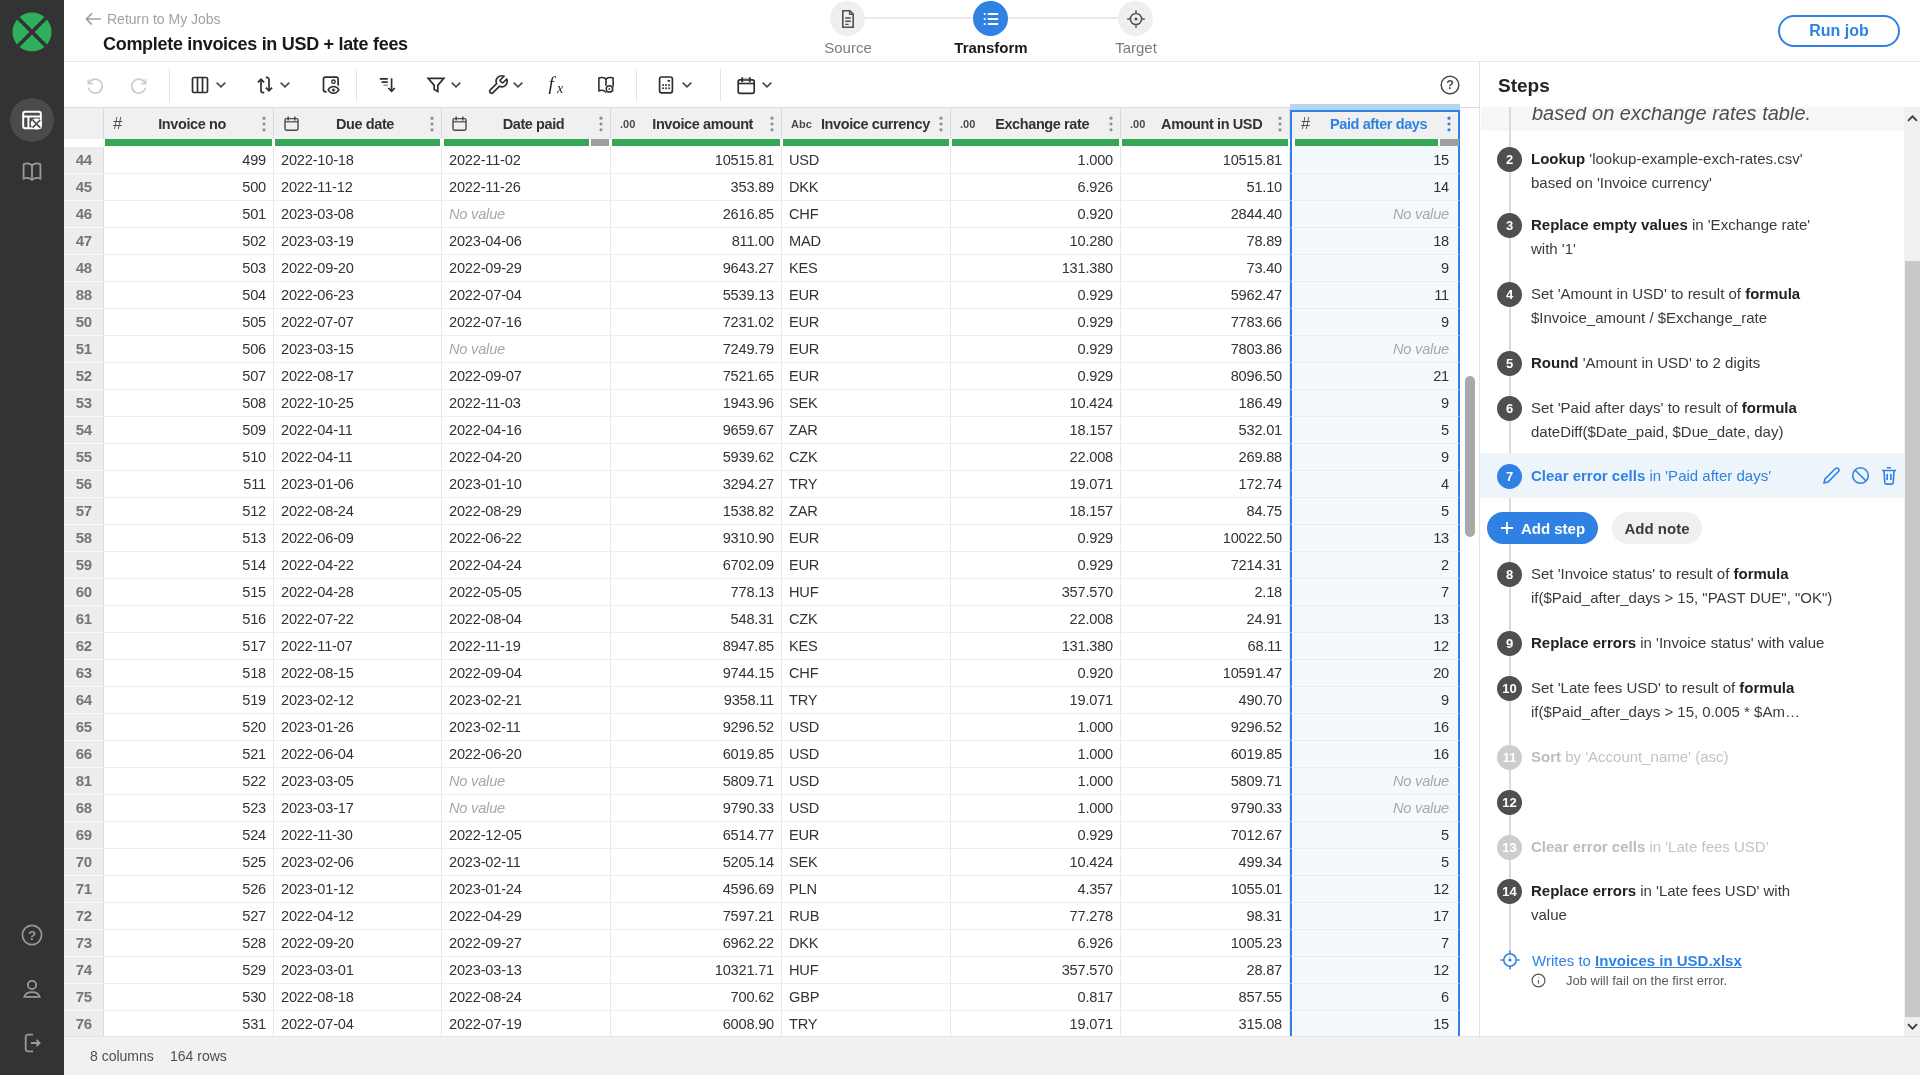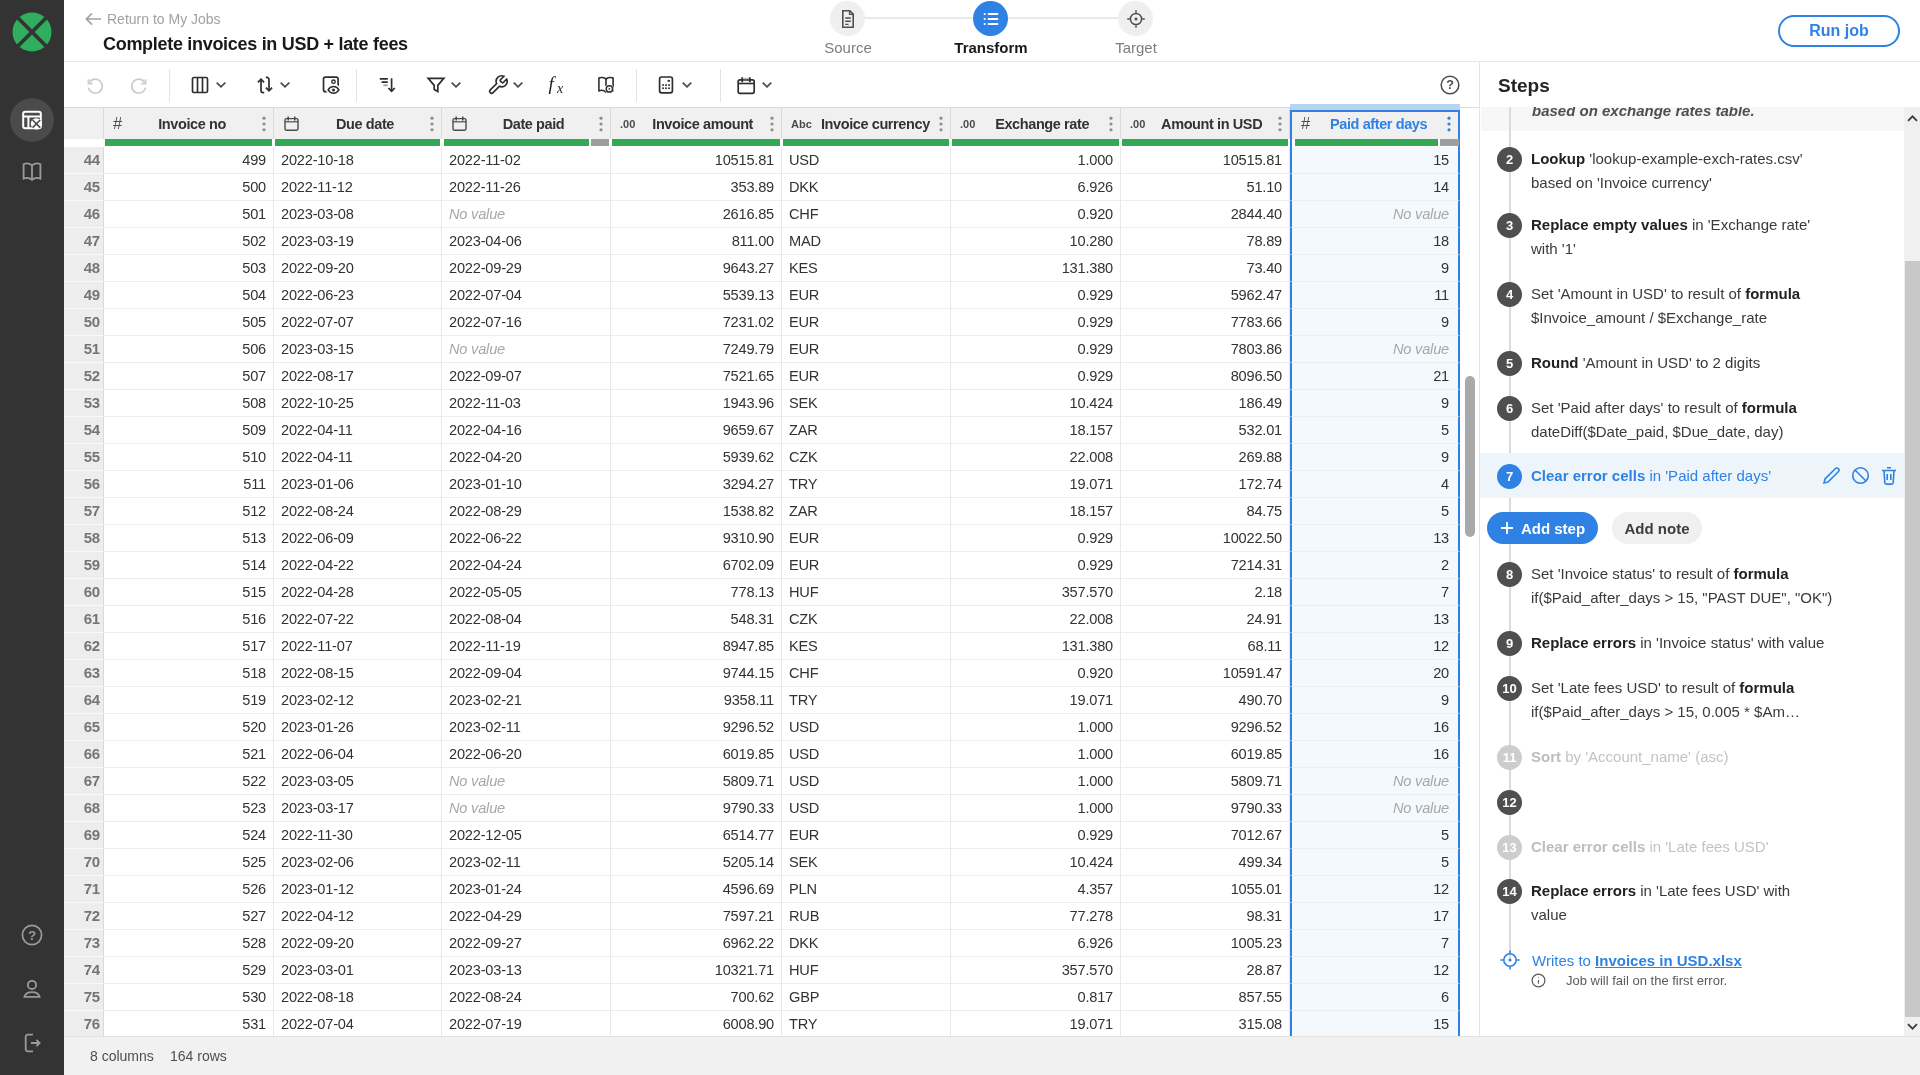--- a/index.html
+++ b/index.html
@@ -38,29 +38,29 @@
 #gridbars{position:absolute;left:64px;top:139px;display:grid;grid-template-columns:40px 170px 168px 169px 171px 169px 170px 169px 170px;}
 .bc{height:8px;background:#fff;position:relative;border-right:1px solid #fff;}
 .bc.first{background:#fff;}
 .bar{position:absolute;top:0;height:7px;background:#35a855;}
 .bar.gray{background:#9e9e9e;}
 .bc.selb{border-left:2px solid #2f82e4;border-right:2px solid #2f82e4;}
 #grid{position:absolute;left:64px;top:147px;width:1396px;height:889px;overflow:hidden;display:grid;grid-template-columns:40px 170px 168px 169px 171px 169px 170px 169px 170px;grid-auto-rows:27px;font-size:14.6px;letter-spacing:-0.2px;color:#323232;}
 .c{border-right:1px solid #e9e9e9;border-bottom:1px solid #ededed;padding:0 7px;line-height:26px;white-space:nowrap;overflow:hidden;background:#fff;}
 .c.l{text-align:left;}
 .c.r{text-align:right;}
-.c.rn{background:#ededed;border-right:1px solid #d9d9d9;border-bottom:1px solid #f8f8f8;color:#757575;font-weight:700;font-size:15px;text-align:right;padding:0 3px;}
+.c.rn{background:#ededed;border-right:1px solid #d9d9d9;border-bottom:1px solid #f8f8f8;color:#757575;font-weight:700;font-size:15px;text-align:right;padding:0 11px;}
 .c.nv{font-style:italic;color:#a8a8a8;}
 .c.sel{background:#f4f9fd;border-left:2px solid #2f82e4;border-right:2px solid #2f82e4;padding:0 9px;}
 #tscroll{position:absolute;left:1465px;top:376px;width:10px;height:161px;border-radius:5px;background:#a9a9a9;}
 
 #steps{position:absolute;left:1479px;top:62px;width:441px;height:974px;background:#fff;border-left:1px solid #e3e3e3;overflow:hidden;}
 #stepshead{position:absolute;left:18px;top:13px;font-size:19px;font-weight:700;color:#242424;}
 #noteband{position:absolute;left:1px;top:45px;width:423px;height:24px;background:#f7f7f7;overflow:hidden;}
-#noteband span{position:absolute;left:51px;top:-5px;font-size:15px;font-style:italic;font-weight:700;color:#4f4f4f;white-space:nowrap;}
+#noteband span{position:absolute;left:51px;top:-5px;font-size:20px;font-style:italic;font-weight:400;color:#4f4f4f;white-space:nowrap;}
 #conn{position:absolute;left:29px;top:45px;width:2px;height:853px;background:#dbdbdb;}
 .scirc{position:absolute;left:17px;width:25px;height:25px;border-radius:50%;background:#4f4f4f;color:#fff;font-size:13px;font-weight:700;display:flex;align-items:center;justify-content:center;}
 .scirc.blue{background:#2f82e4;}
 .scirc.dis{background:#cdcdcd;}
 .stext{position:absolute;left:51px;width:372px;font-size:15px;line-height:24px;color:#3a3a3a;white-space:nowrap;overflow:hidden;}
 .stext b{color:#222;}
 .stext.bluet{color:#2f82e4;}
 .stext.bluet b{color:#2f82e4;}
 .stext.dist{color:#c3c3c3;}
 .stext.dist b{color:#bdbdbd;}
@@ -443,21 +443,21 @@
 <div class="c r sel">18</div>
 <div class="c rn">48</div>
 <div class="c r">503</div>
 <div class="c l">2022-09-20</div>
 <div class="c l">2022-09-29</div>
 <div class="c r">9643.27</div>
 <div class="c l">KES</div>
 <div class="c r">131.380</div>
 <div class="c r">73.40</div>
 <div class="c r sel">9</div>
-<div class="c rn">49</div>
+<div class="c rn">88</div>
 <div class="c r">504</div>
 <div class="c l">2022-06-23</div>
 <div class="c l">2022-07-04</div>
 <div class="c r">5539.13</div>
 <div class="c l">EUR</div>
 <div class="c r">0.929</div>
 <div class="c r">5962.47</div>
 <div class="c r sel">11</div>
 <div class="c rn">50</div>
 <div class="c r">505</div>
@@ -605,21 +605,21 @@
 <div class="c r sel">16</div>
 <div class="c rn">66</div>
 <div class="c r">521</div>
 <div class="c l">2022-06-04</div>
 <div class="c l">2022-06-20</div>
 <div class="c r">6019.85</div>
 <div class="c l">USD</div>
 <div class="c r">1.000</div>
 <div class="c r">6019.85</div>
 <div class="c r sel">16</div>
-<div class="c rn">67</div>
+<div class="c rn">81</div>
 <div class="c r">522</div>
 <div class="c l">2023-03-05</div>
 <div class="c l nv">No value</div>
 <div class="c r">5809.71</div>
 <div class="c l">USD</div>
 <div class="c r">1.000</div>
 <div class="c r">5809.71</div>
 <div class="c r sel nv">No value</div>
 <div class="c rn">68</div>
 <div class="c r">523</div>

